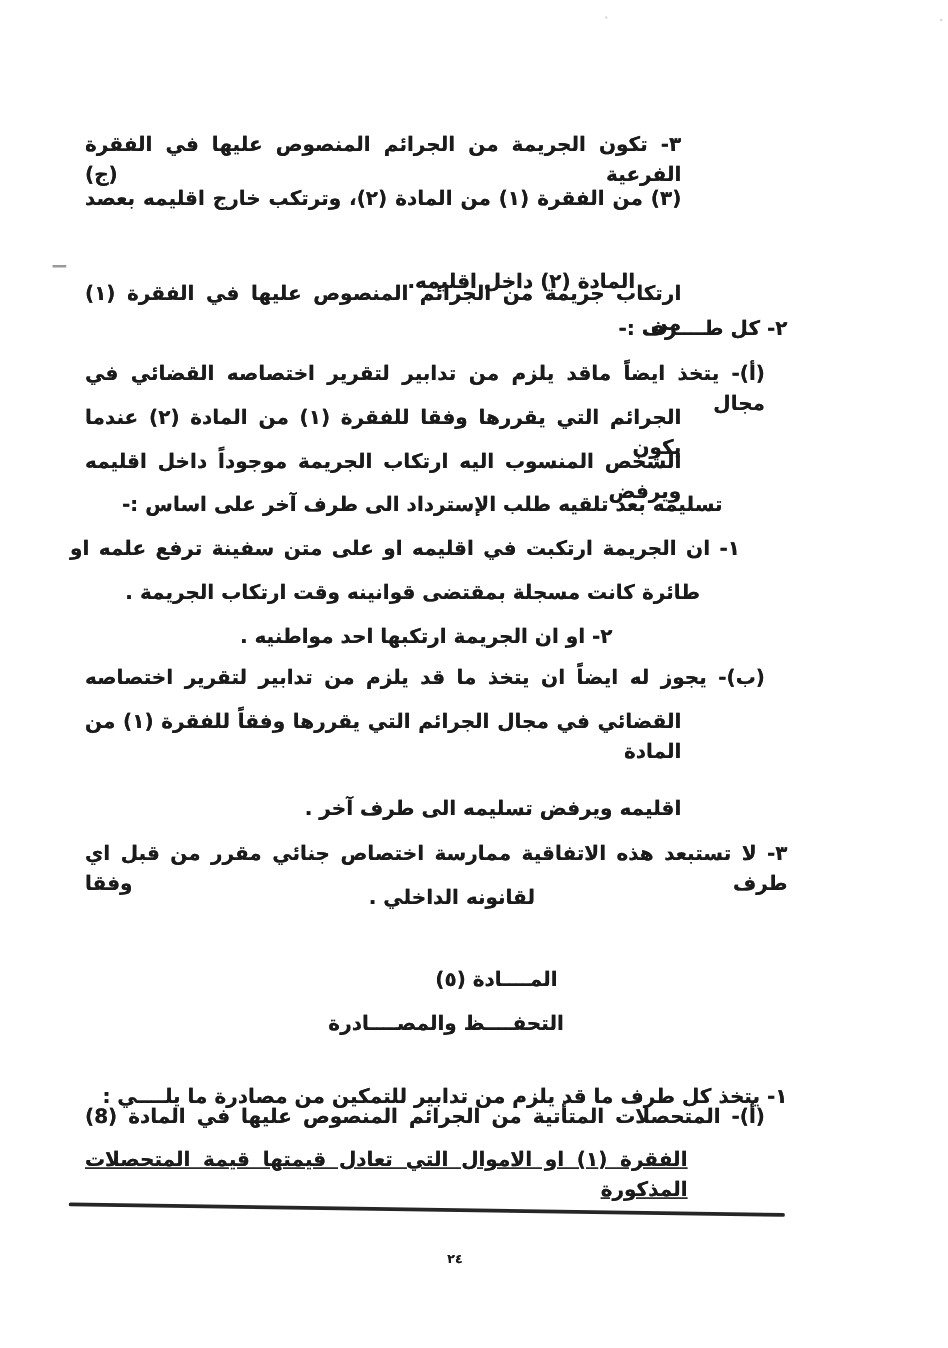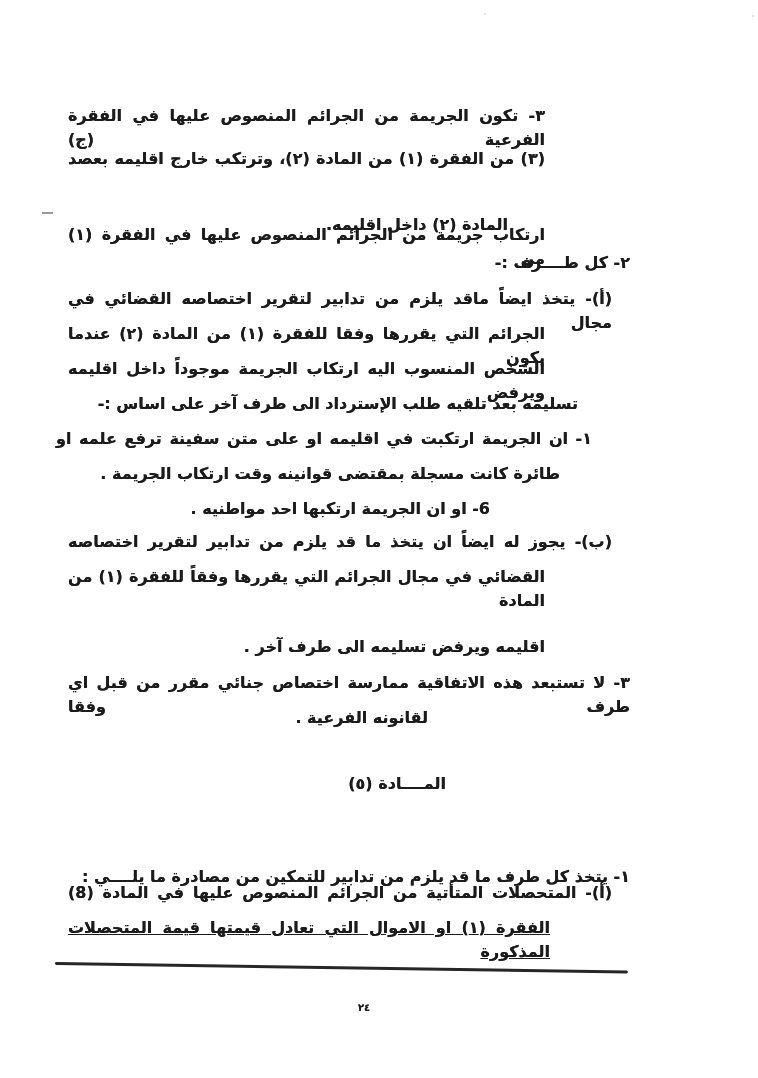--- a/index.html
+++ b/index.html
@@ -68,30 +68,31 @@
 
   <div class="ln" style="top:251px;right:128px;">٢- كل طــــرف :-</div>
 
   <div class="ln just" style="top:287px;right:146px;left:68px;">(أ)- يتخذ ايضاً ماقد يلزم من تدابير لتقرير اختصاصه القضائي في مجال</div>
   <div class="ln just" style="top:322px;right:213px;left:68px;">الجرائم التي يقررها وفقا للفقرة (١) من المادة (٢) عندما يكون</div>
   <div class="ln just" style="top:357px;right:213px;left:68px;">الشخص المنسوب اليه ارتكاب الجريمة موجوداً داخل اقليمه ويرفض</div>
   <div class="ln" style="top:392px;right:180px;">تسليمه بعد تلقيه طلب الإسترداد الى طرف آخر على اساس :-</div>
 
   <div class="ln just" style="top:427px;right:166px;left:56px;">١- ان الجريمة ارتكبت في اقليمه او على متن سفينة ترفع علمه او</div>
   <div class="ln" style="top:462px;right:198px;">طائرة كانت مسجلة بمقتضى قوانينه وقت ارتكاب الجريمة .</div>
-  <div class="ln" style="top:497px;right:268px;">6- او ان الجريمة ارتكبها احد مواطنيه .</div>
+  <div class="ln" style="top:497px;right:268px;">٢- او ان الجريمة ارتكبها احد مواطنيه .</div>
 
   <div class="ln just" style="top:530px;right:146px;left:68px;">(ب)- يجوز له ايضاً ان يتخذ ما قد يلزم من تدابير لتقرير اختصاصه</div>
   <div class="ln just" style="top:565px;right:213px;left:68px;">القضائي في مجال الجرائم التي يقررها وفقاً للفقرة (١) من المادة</div>
   <div class="ln" style="top:635px;right:213px;">اقليمه ويرفض تسليمه الى طرف آخر .</div>
 
   <div class="ln just" style="top:671px;right:128px;left:68px;">٣- لا تستبعد هذه الاتفاقية ممارسة اختصاص جنائي مقرر من قبل اي طرف وفقا</div>
-  <div class="ln" style="top:706px;right:330px;">لقانونه الفرعية .</div>
+  <div class="ln" style="top:706px;right:330px;">لقانونه الداخلي .</div>
 
   <div class="ln" style="top:772px;right:312px;">المــــادة (٥)</div>
+  <div class="ln" style="top:807px;right:307px;">التحفــــظ والمصــــادرة</div>
 
   <div class="ln" style="top:845px;right:128px;margin-top:20px;">١- يتخذ كل طرف ما قد يلزم من تدابير للتمكين من مصادرة ما يلــــي :</div>
   <div class="ln just" style="top:881px;right:146px;left:68px;">(أ)- المتحصلات المتأتية من الجرائم المنصوص عليها في المادة (8)</div>
   <div class="ln just" style="top:916px;right:208px;left:68px;text-decoration:underline;">الفقرة (١) او الاموال التي تعادل قيمتها قيمة المتحصلات المذكورة</div>
 
   <div class="rule"></div>
 
   <div class="pagenum">٢٤</div>
 
 </div>

